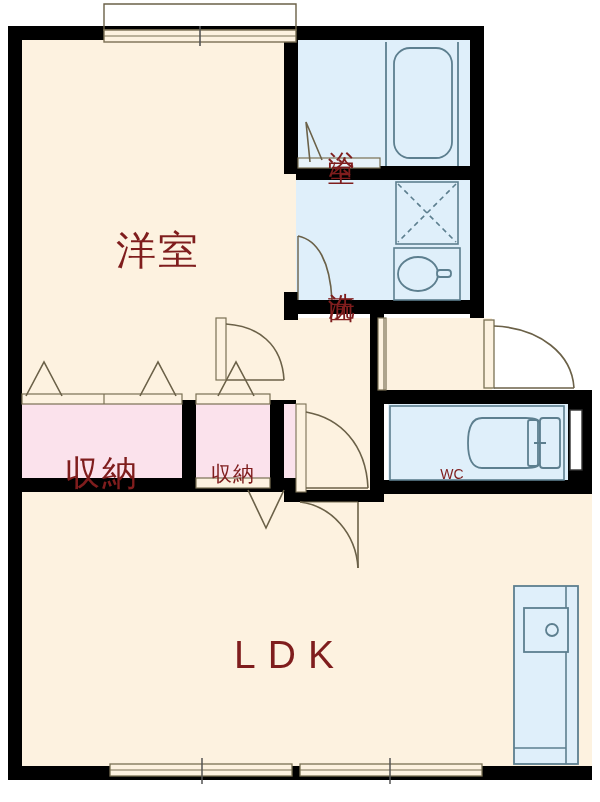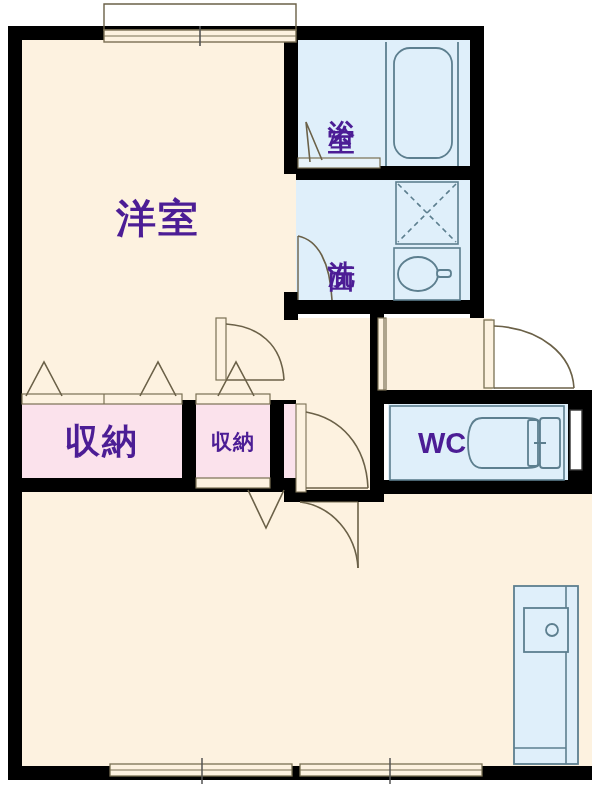--- a/index.html
+++ b/index.html
@@ -4,22 +4,22 @@
 <style>
   html,body{margin:0;padding:0;background:#ffffff;}
   body{font-family:"Liberation Sans","DejaVu Sans",sans-serif;}
   #plan{position:relative;width:600px;height:802px;background:#ffffff;overflow:hidden;}
   .abs{position:absolute;box-sizing:border-box;}
   
   .room{background:#fdf2e0;}
   .wet{background:#dfeffa;}
   .closet{background:#fbe2ec;}
   .wall{background:#000000;}
-  .label{position:absolute;color:#4c1d95;font-weight:700;white-space:nowrap;
-         text-align:center;line-height:1.05;}
+  .label{position:absolute;color:#7f1d1d;font-weight:400;white-space:nowrap;
+         text-align:center;line-height:1.05;margin-top:32px;}
   .jp{font-family:"DejaVu Sans","Liberation Sans",sans-serif;}
   .vstack{display:flex;flex-direction:column;align-items:center;justify-content:center;}
   svg{position:absolute;left:0;top:0;overflow:visible;}
   .sw{fill:none;stroke:#6b6148;stroke-width:1.6;}
   .swt{fill:none;stroke:#6b6148;stroke-width:1.4;}
   .dash{fill:none;stroke:#5d7f8f;stroke-width:1.6;stroke-dasharray:5 4;}
   .fix{fill:#dfeffa;stroke:#5d7f8f;stroke-width:1.8;}
   .fixline{fill:none;stroke:#5d7f8f;stroke-width:1.8;}
 </style>
 </head>
@@ -208,24 +208,27 @@
 
   <div class="label jp vstack" style="left:312px;top:50px;width:58px;height:108px;font-size:27px;">
     <span style="writing-mode:vertical-rl;text-orientation:upright;letter-spacing:6px;">浴室</span>
   </div>
 
   <div class="label jp vstack" style="left:312px;top:192px;width:58px;height:106px;font-size:27px;">
     <span style="writing-mode:vertical-rl;text-orientation:upright;letter-spacing:6px;">洗面</span>
   </div>
 
 
-  <div class="label vstack" style="left:404px;top:412px;width:44px;height:62px;font-size:29px;line-height:1.25;">
+  <div class="label vstack" style="left:404px;top:412px;width:44px;height:62px;font-size:14px;line-height:1.25;align-items:flex-end;">
     <span style="display:block;width:1ch;word-break:break-all;text-align:center;">WC</span>
   </div>
 
+  <div class="label vstack" style="left:205px;top:600px;width:170px;height:46px;font-size:39px;letter-spacing:12px;">
+    <span>LDK</span>
+  </div>
 
   <div class="label jp vstack" style="left:42px;top:418px;width:120px;height:46px;font-size:35px;letter-spacing:2px;">
     <span>収納</span>
   </div>
 
   <div class="label jp vstack" style="left:200px;top:427px;width:66px;height:30px;font-size:21px;letter-spacing:1px;">
     <span>収納</span>
   </div>
 
 </div>

